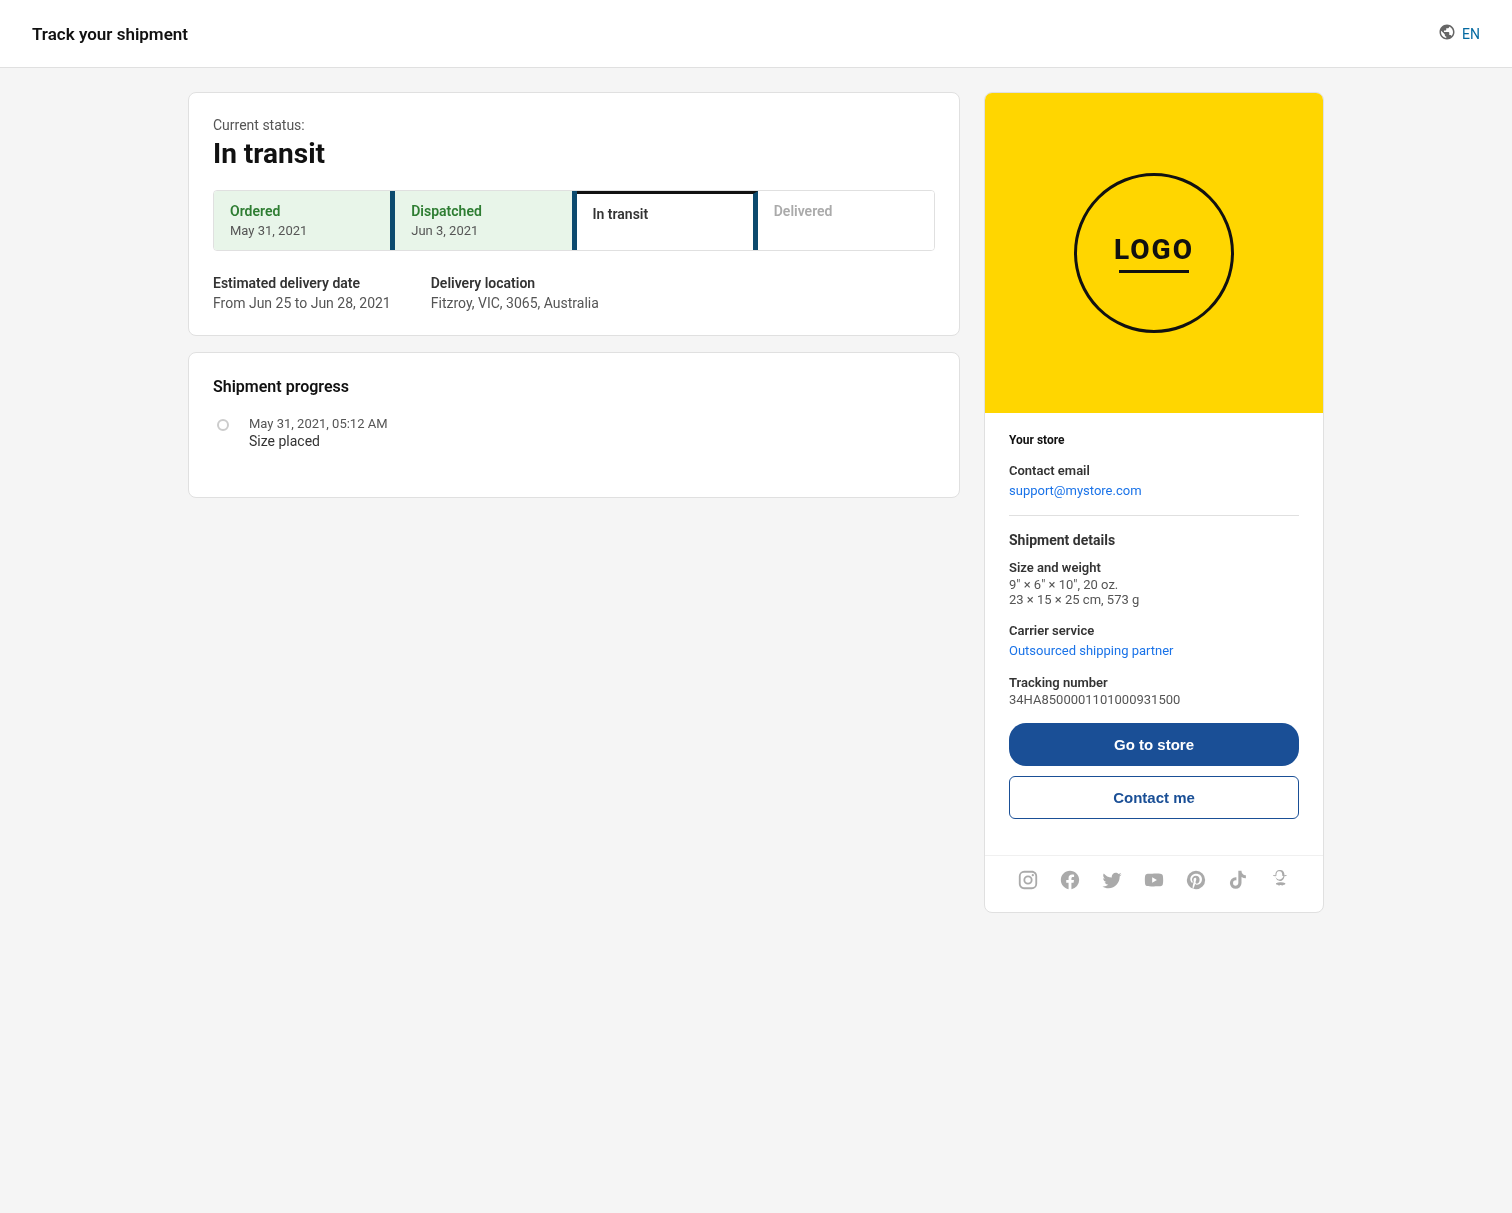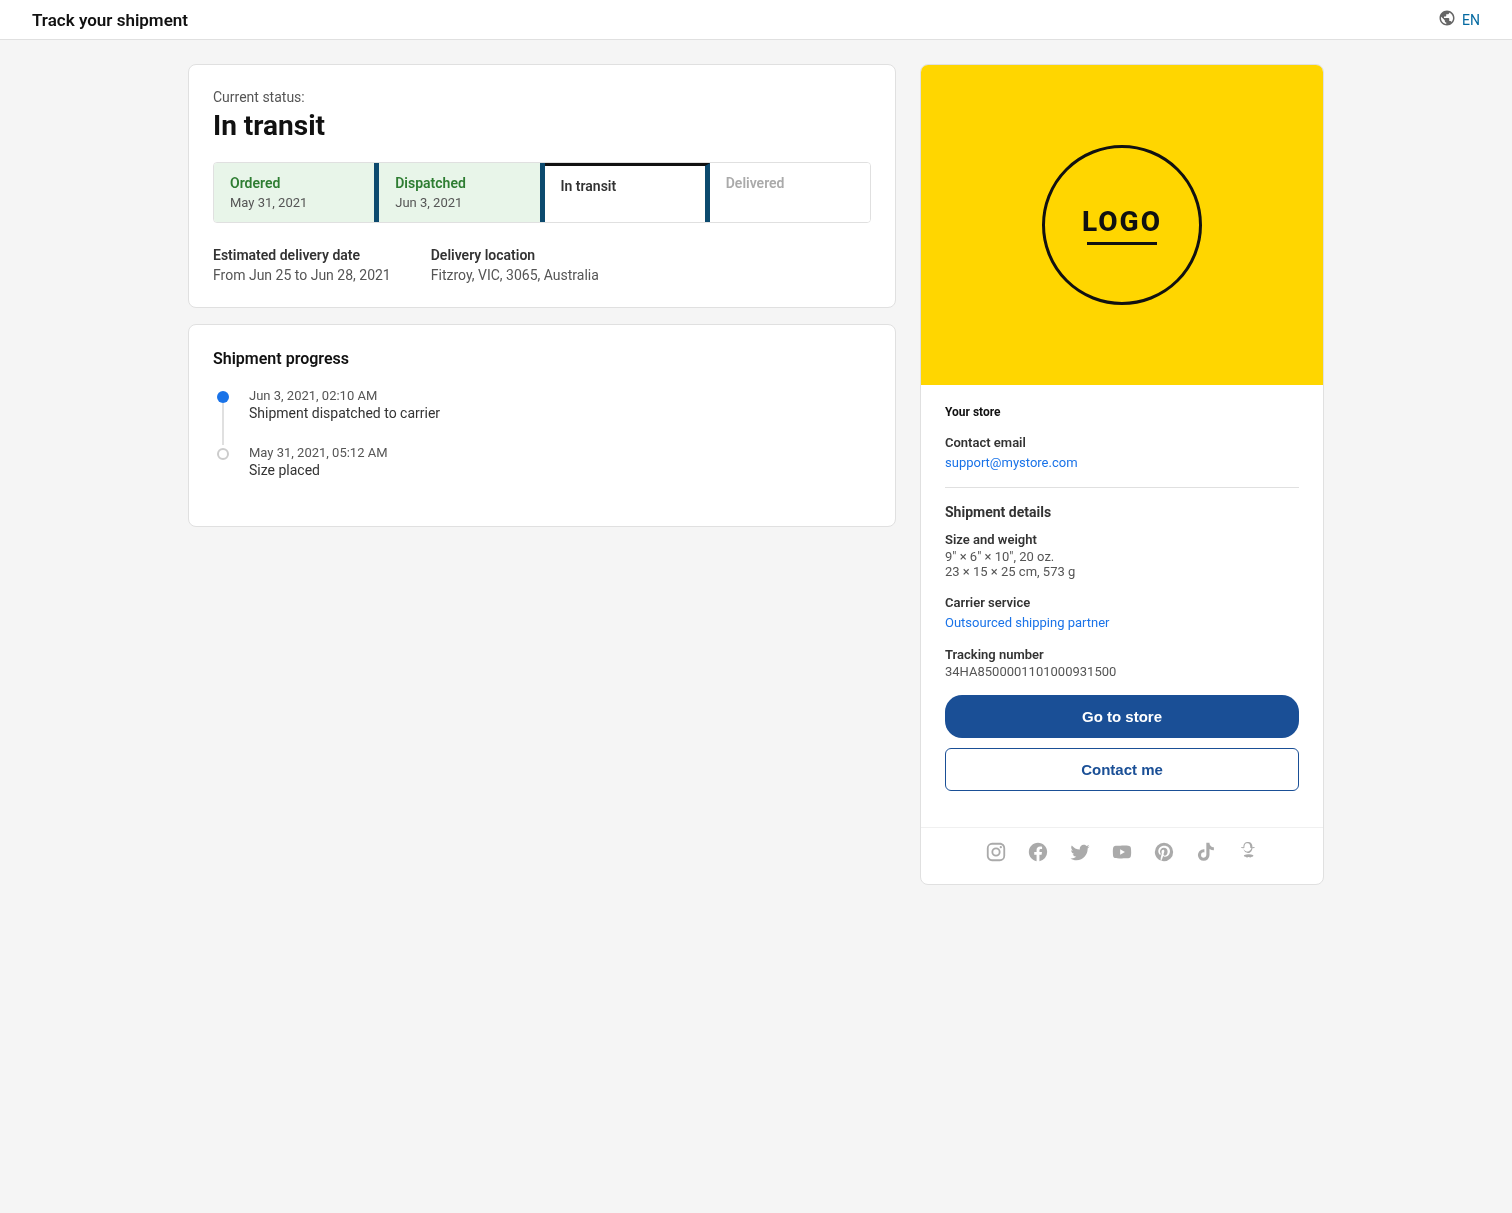--- a/index.html
+++ b/index.html
@@ -8,21 +8,21 @@
       background: #f5f5f5;
       color: #333;
       min-height: 1213px;
     }
 
     
     .header {
       background: #fff;
       border-bottom: 1px solid #e0e0e0;
       padding: 0 32px;
-      height: 40px;
+      height: 68px;
       display: flex;
       align-items: center;
       justify-content: space-between;
     }
     .header-title {
       font-size: 17px;
       font-weight: 600;
       color: #111;
     }
     .header-lang {
@@ -180,21 +180,21 @@
       color: #555;
       margin-bottom: 2px;
     }
     .timeline-event {
       font-size: 14px;
       color: #333;
     }
 
     
     .right-panel {
-      width: 404px;
+      width: 340px;
       flex-shrink: 0;
     }
     .right-card {
       background: #fff;
       border: 1px solid #e0e0e0;
       border-radius: 8px;
       overflow: hidden;
     }
 
     
@@ -368,30 +368,20 @@
           <div class="delivery-block-value">Fitzroy, VIC, 3065, Australia</div>
         </div>
       </div>
     </div>
 
     <div class="card">
       <div class="shipment-progress-title">Shipment progress</div>
 
       <div class="timeline">
 
-        <div class="timeline-item">
-          <div class="timeline-dot-col">
-            <div class="timeline-dot"></div>
-            <div class="timeline-line"></div>
-          </div>
-          <div class="timeline-content">
-            <div class="timeline-time">Jun 3, 2021, 02:10 AM</div>
-            <div class="timeline-event">Shipment dispatched to carrier</div>
-          </div>
-        </div>
 
         <div class="timeline-item">
           <div class="timeline-dot-col">
             <div class="timeline-dot empty"></div>
           </div>
           <div class="timeline-content">
             <div class="timeline-time">May 31, 2021, 05:12 AM</div>
             <div class="timeline-event">Size placed</div>
           </div>
         </div>

